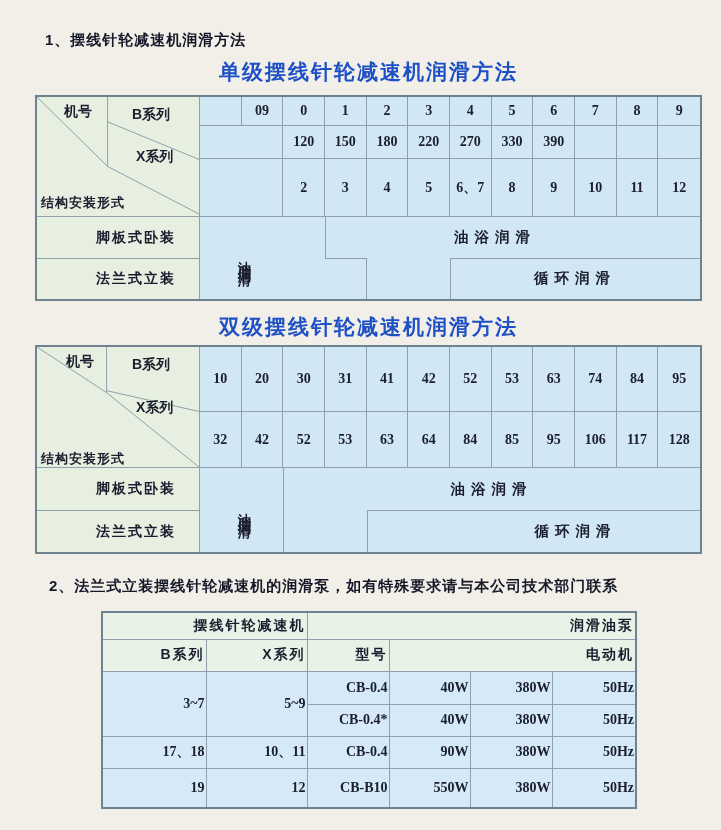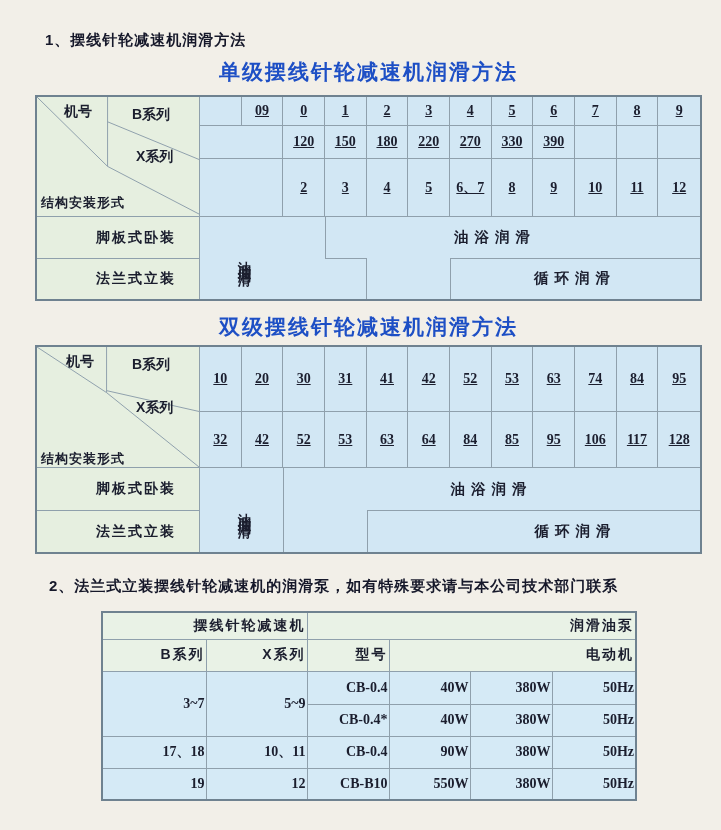--- a/index.html
+++ b/index.html
@@ -22,21 +22,21 @@
   .h1{position:absolute;font-weight:bold;font-size:15px;letter-spacing:1px;color:#16182a;}
   .btitle{position:absolute;left:37px;width:663px;text-align:center;color:var(--blue);
     font-weight:bold;font-size:21px;letter-spacing:2px;}
   
   .tbl{position:absolute;border:2px solid var(--outer);background:var(--cellblue);}
   .corner{position:absolute;left:0;top:0;background:var(--green);
     border-right:1px solid var(--line);border-bottom:1px solid var(--line);box-sizing:border-box;}
   .corner svg{position:absolute;left:0;top:0;width:100%;height:100%;}
   .cl{position:absolute;font-weight:bold;font-size:14px;white-space:nowrap;}
   .cl.sm{font-size:13px;letter-spacing:1px;}
-  .grid{position:absolute;display:grid;grid-template-columns:repeat(12,1fr);text-decoration:underline;}
+  .grid{position:absolute;display:grid;grid-template-columns:repeat(12,1fr);}
   .cell{border-right:1px solid var(--line);border-bottom:1px solid var(--line);
     display:flex;align-items:center;justify-content:center;box-sizing:border-box;
     font:bold 14px "Liberation Serif","DejaVu Serif",serif;color:var(--ink);}
   .cell.lc{border-right:none;}
   .cell.sp2{grid-column:span 2;}
   .rlabel{position:absolute;background:var(--green);border-right:1px solid var(--line);
     box-sizing:border-box;display:flex;align-items:center;justify-content:center;
     font-weight:bold;font-size:14px;letter-spacing:2px;padding-left:36px;}
   .rlabel.bt{border-top:1px solid var(--line);}
   .lzone{position:absolute;}
@@ -226,21 +226,21 @@
       <td class="bg">50Hz</td>
     </tr>
     <tr style="height:32px">
       <td class="bg">17、18</td>
       <td class="bg">10、11</td>
       <td class="bg">CB-0.4</td>
       <td class="bg">90W</td>
       <td class="bg">380W</td>
       <td class="bg">50Hz</td>
     </tr>
-    <tr style="height:32px">
+    <tr style="height:40px">
       <td class="bg">19</td>
       <td class="bg">12</td>
       <td class="bg">CB-B10</td>
       <td class="bg">550W</td>
       <td class="bg">380W</td>
       <td class="bg">50Hz</td>
     </tr>
   </tbody>
     </table>
 

